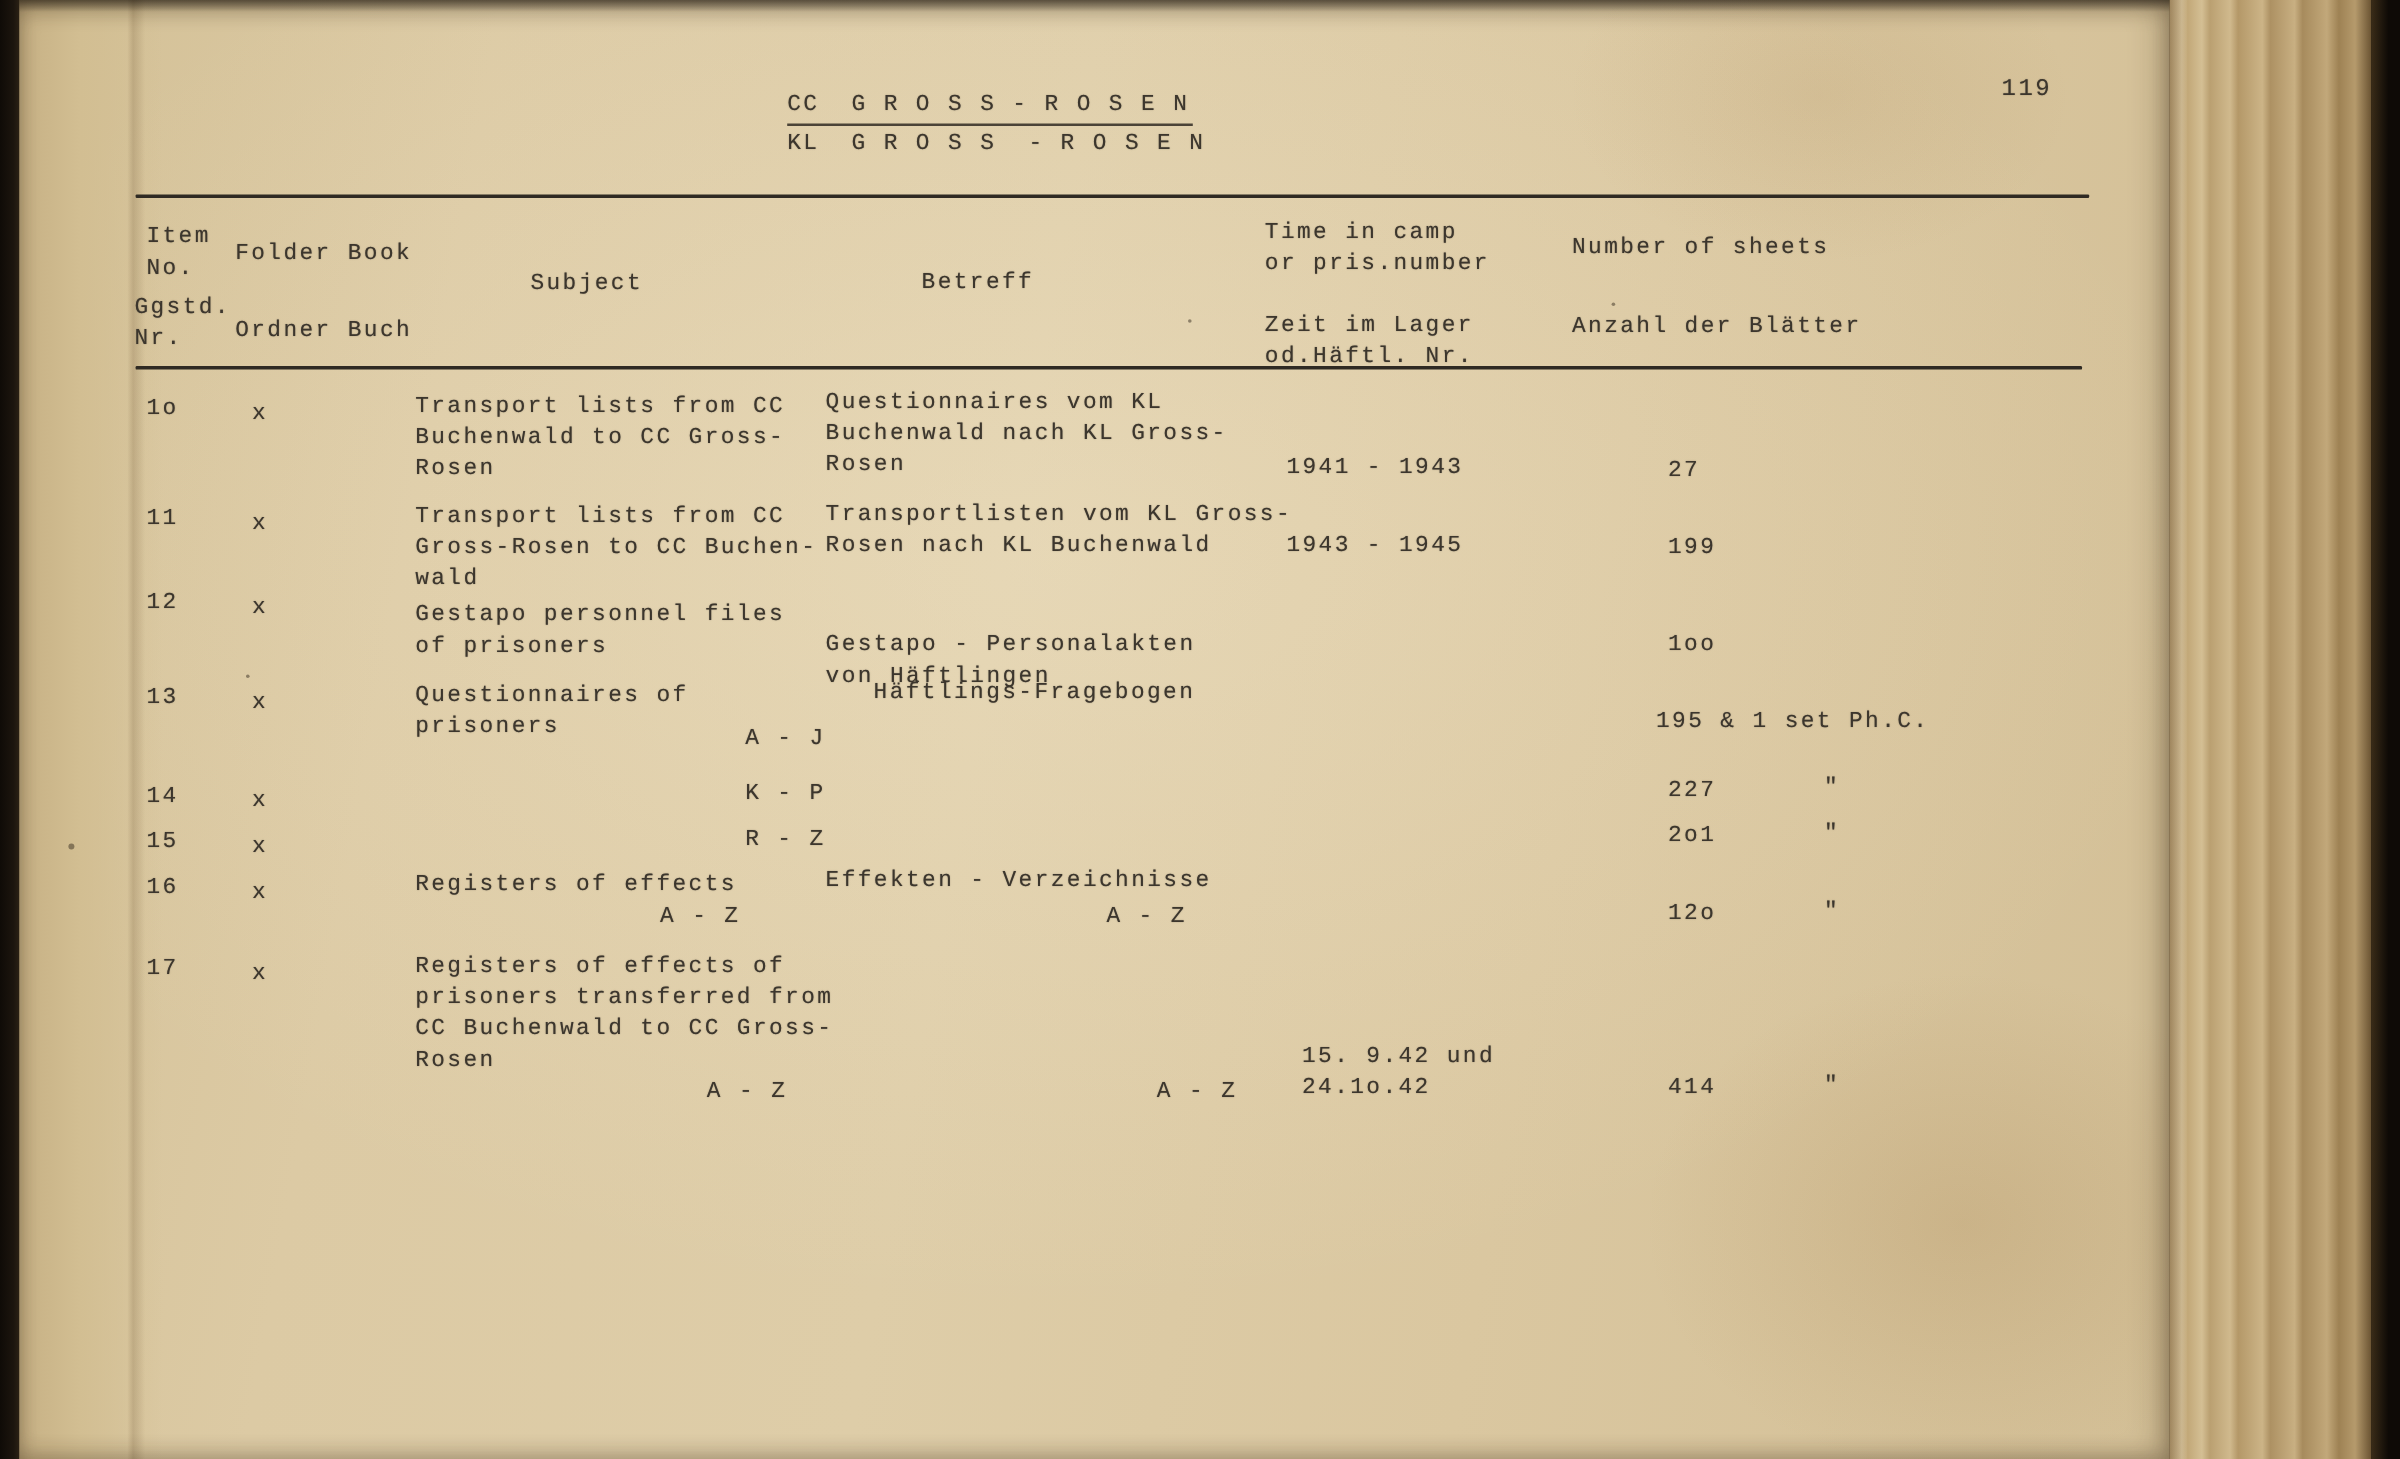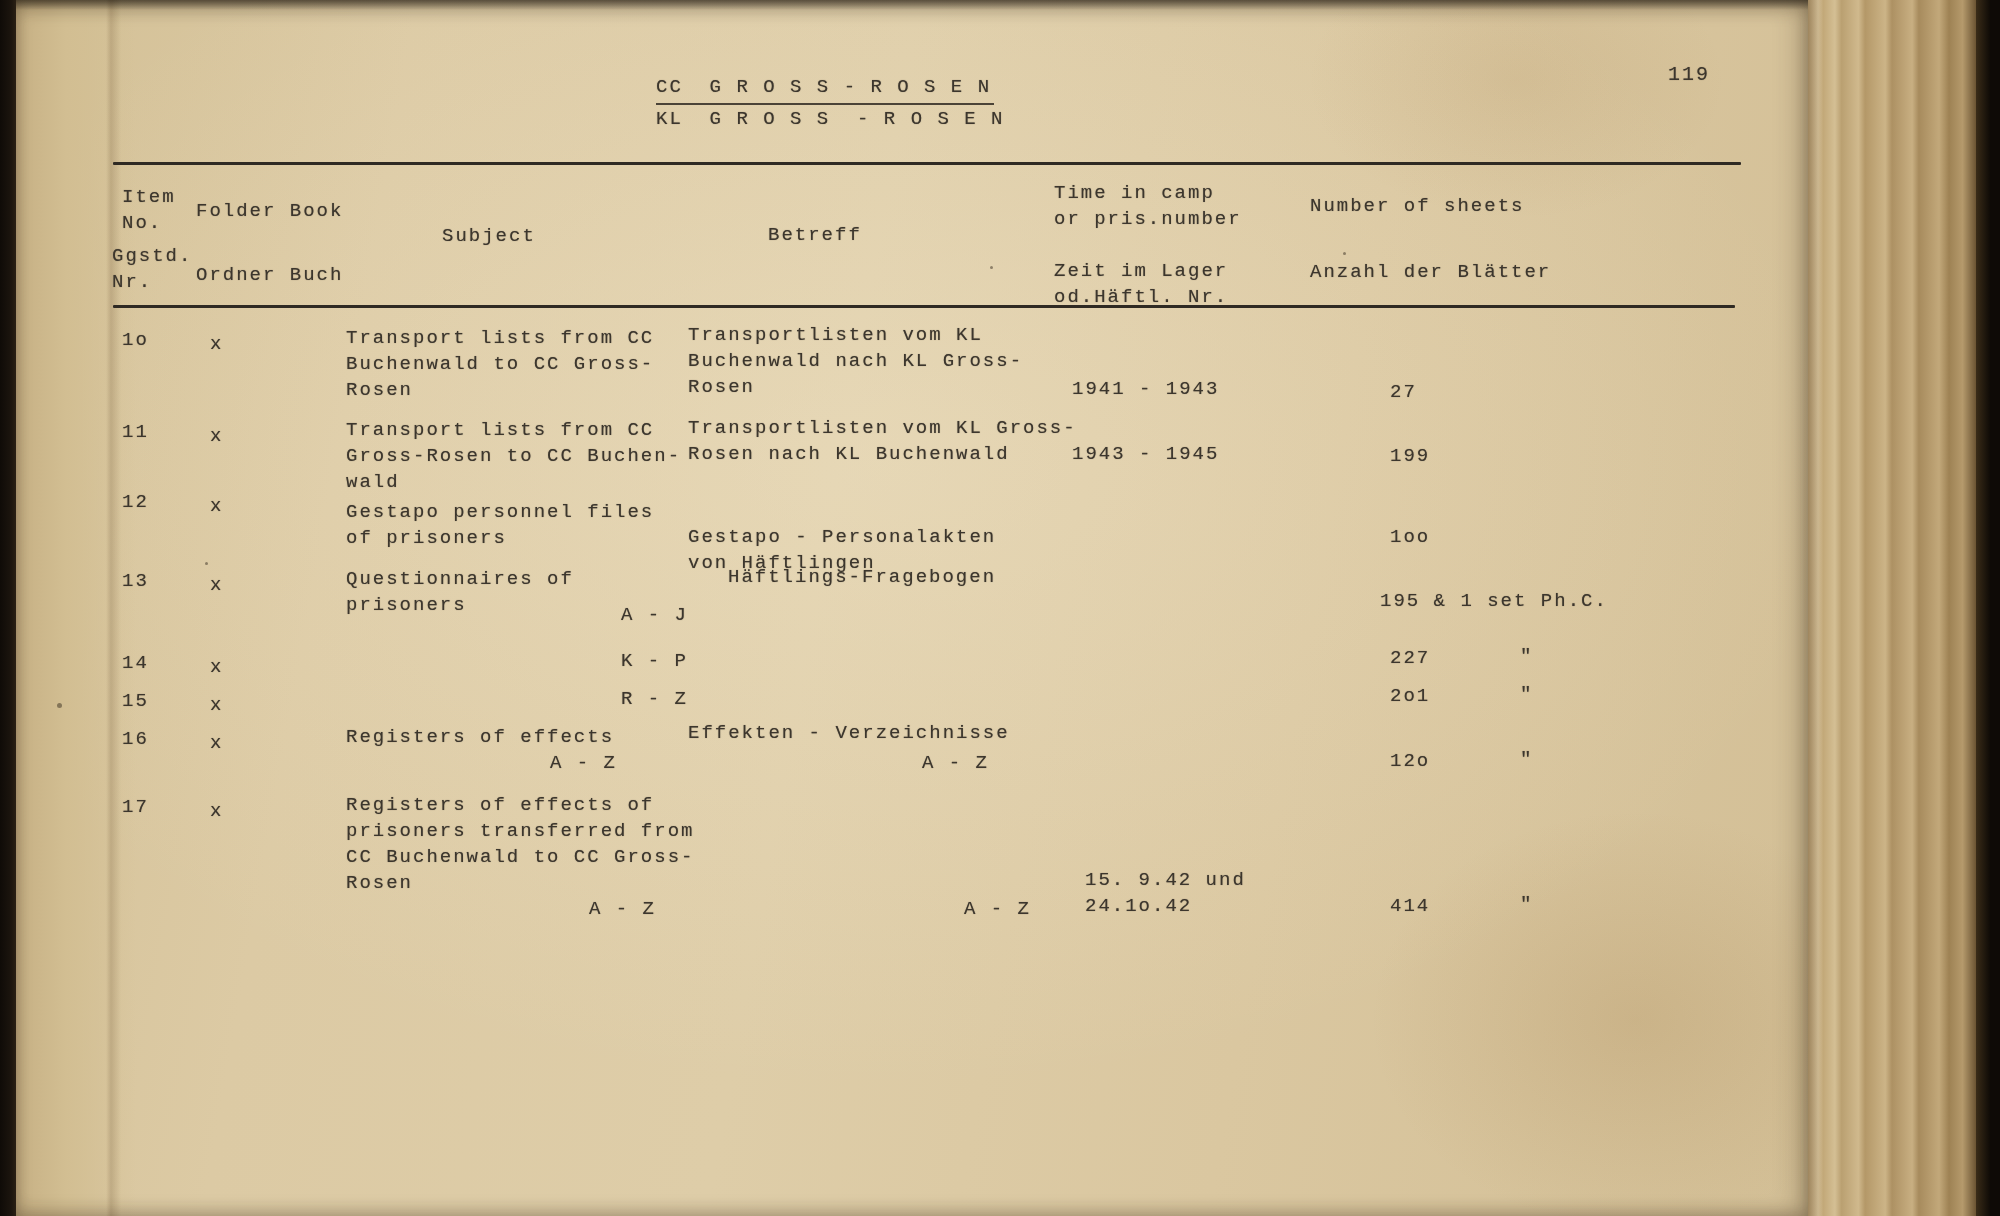--- a/index.html
+++ b/index.html
@@ -87,21 +87,21 @@
   <div class="t" style="left:196px; top:262px;">Ordner Buch</div>
   <div class="t" style="left:1054px; top:246px;margin-top:12px;">Zeit im Lager
 od.Häftl. Nr.</div>
   <div class="t" style="left:1310px; top:259px;">Anzahl der Blätter</div>
 
   <div class="t" style="left:122px; top:327px;">1o</div>
   <div class="t" style="left:210px; top:331px;">x</div>
   <div class="t" style="left:346px; top:325px;">Transport lists from CC
 Buchenwald to CC Gross-
 Rosen</div>
-  <div class="t" style="left:688px; top:322px;">Transportlisten vom KL
+  <div class="t" style="left:688px; top:322px;">Questionnaires vom KL
 Buchenwald nach KL Gross-
 Rosen</div>
   <div class="t" style="left:1072px; top:376px;">1941 - 1943</div>
   <div class="t" style="left:1390px; top:379px;">27</div>
 
   <div class="t" style="left:122px; top:419px;">11</div>
   <div class="t" style="left:210px; top:423px;">x</div>
   <div class="t" style="left:346px; top:417px;">Transport lists from CC
 Gross-Rosen to CC Buchen-
 wald</div>

